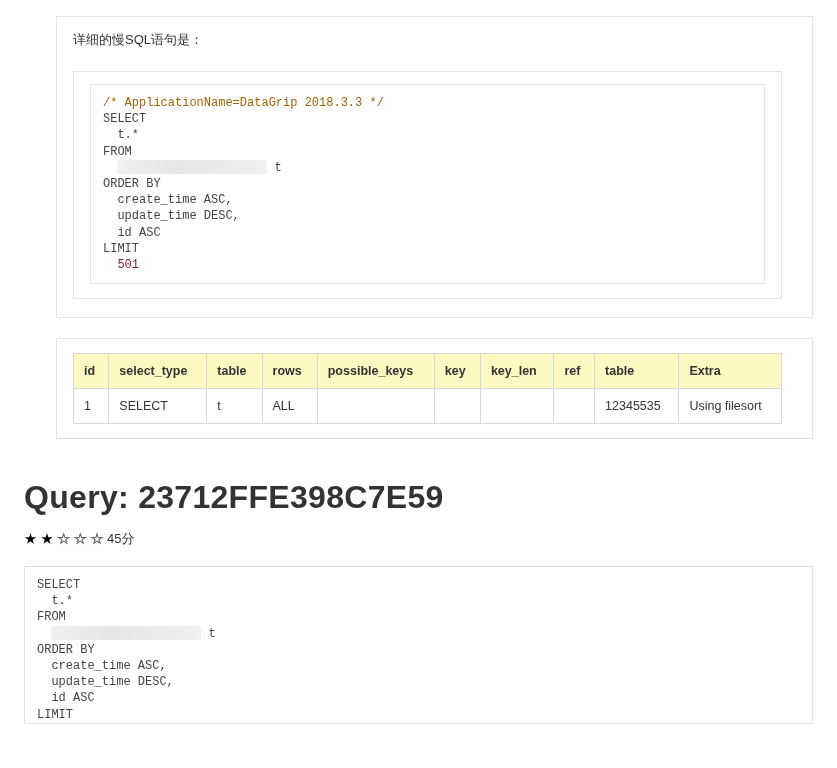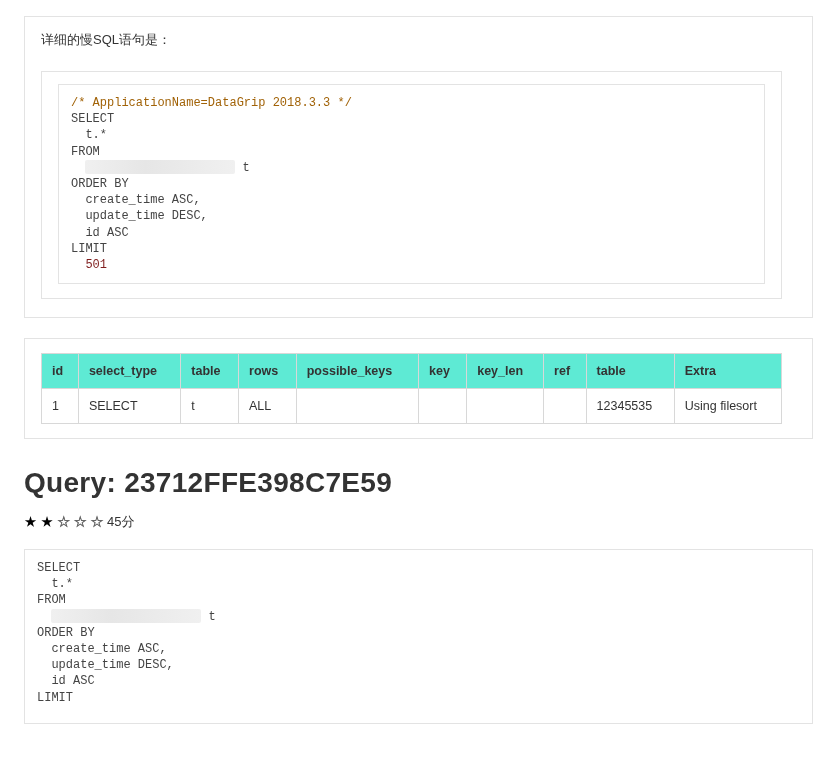--- a/index.html
+++ b/index.html
@@ -13,20 +13,21 @@
   .page {
     width: 837px;
     box-sizing: border-box;
     padding: 16px 24px 0 24px;
   }
   .panel {
     border: 1px solid #e3e3e3;
     padding: 14px 30px 18px 16px;
     margin-bottom: 20px;
     box-sizing: border-box;
+    margin-left: 32px;
   }
   .section-title {
     font-size: 13px;
     margin: 0 0 22px 0;
   }
   .code-outer {
     border: 1px solid #e3e3e3;
     padding: 12px 16px 14px 16px;
     box-sizing: border-box;
   }
@@ -59,46 +60,46 @@
     border-collapse: collapse;
     width: 100%;
     font-size: 12.5px;
   }
   .exec-table th, .exec-table td {
     border: 1px solid #d8d8d8;
     padding: 10px 10px;
     text-align: left;
   }
   .exec-table th {
-    background: #5eead4;
+    background: #fef9c3;
     font-weight: 700;
     color: #333;
   }
   .exec-table td { background: #fff; }
 
   h2.query-heading {
-    font-size: 28px;
+    font-size: 32px;
     font-weight: 800;
-    margin: 28px 0 14px 0;
+    margin: 40px 0 14px 0;
     letter-spacing: 0.3px;
     font-family: Arial, sans-serif;
   }
   .rating {
     font-size: 13px;
     margin-bottom: 18px;
   }
   .star-filled { color: #000; }
   .star-empty {
     color: #777;
     -webkit-text-stroke: 0.5px #666;
   }
 
   .code-bottom {
     border: 1px solid #e3e3e3;
-    padding: 10px 12px 17px 12px;
+    padding: 10px 12px 0 12px;
     box-sizing: border-box;
   }
 </style>
 </head>
 <body>
 
 <div class="page">
 
   <div class="panel">
     <p class="section-title">详细的慢SQL语句是：</p>

